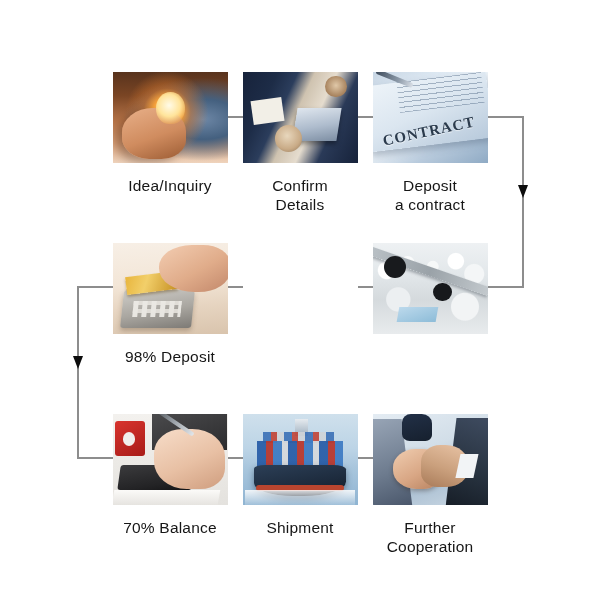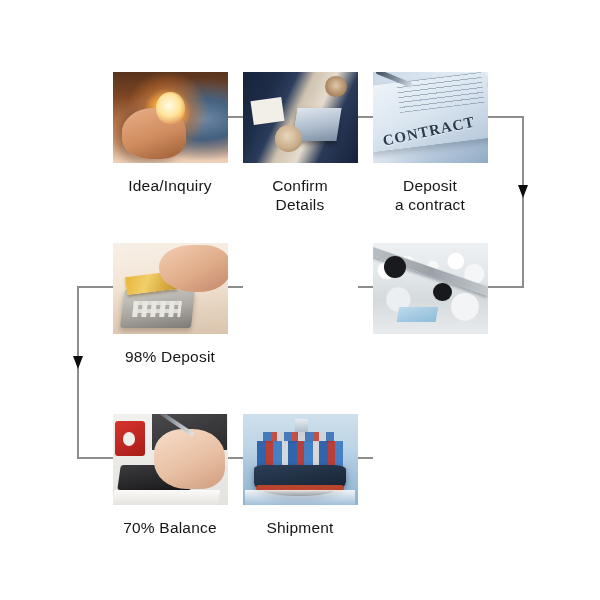--- a/index.html
+++ b/index.html
@@ -457,14 +457,28 @@
         <div class="cont2"></div>
         <div class="cont"></div>
         <div class="hull"></div>
         <div class="band"></div>
         <div class="wake"></div>
       </div>
     </div>
     <div class="caption">Shipment</div>
   </div>
 
+  <div class="step col3 row3">
+    <div class="thumb">
+      <div class="scene sc-shake">
+        <div class="suitL"></div>
+        <div class="suitR"></div>
+        <div class="navy"></div>
+        <div class="hA"></div>
+        <div class="hB"></div>
+        <div class="cuff"></div>
+      </div>
+    </div>
+    <div class="caption">Further
+Cooperation</div>
+  </div>
 
 </div>
 
 </body></html>

